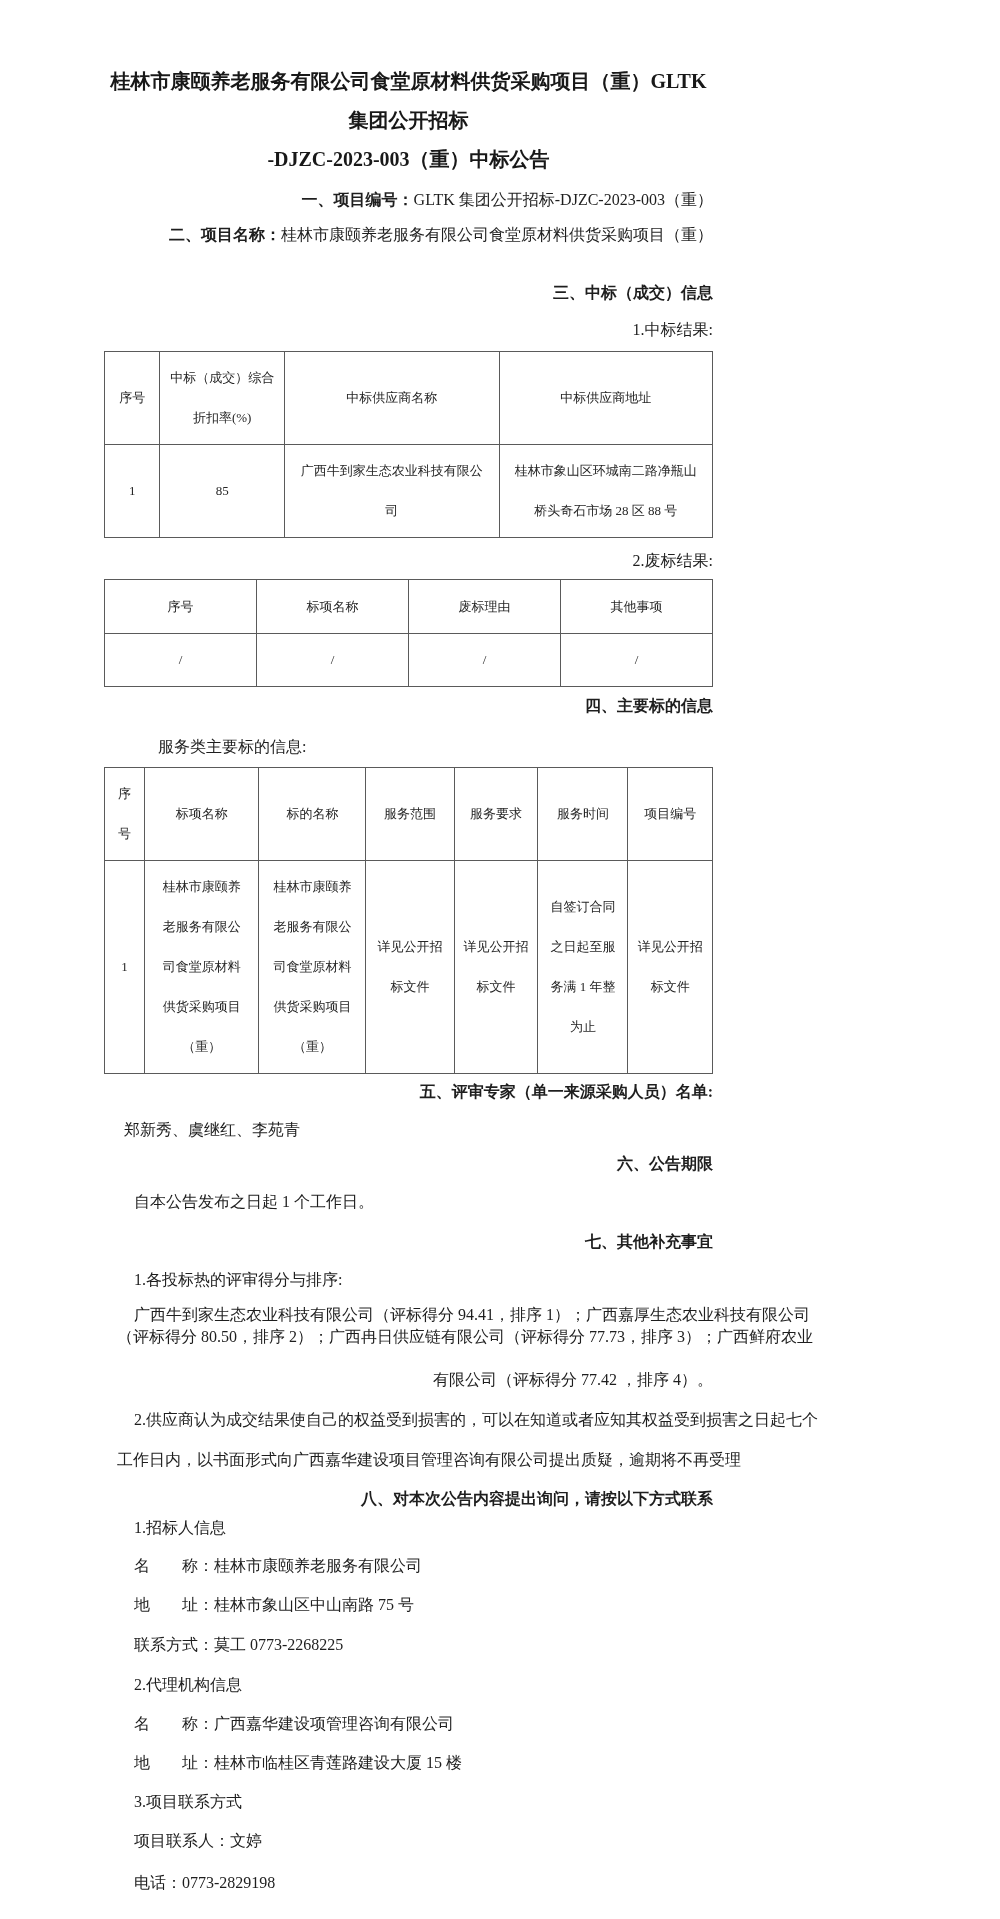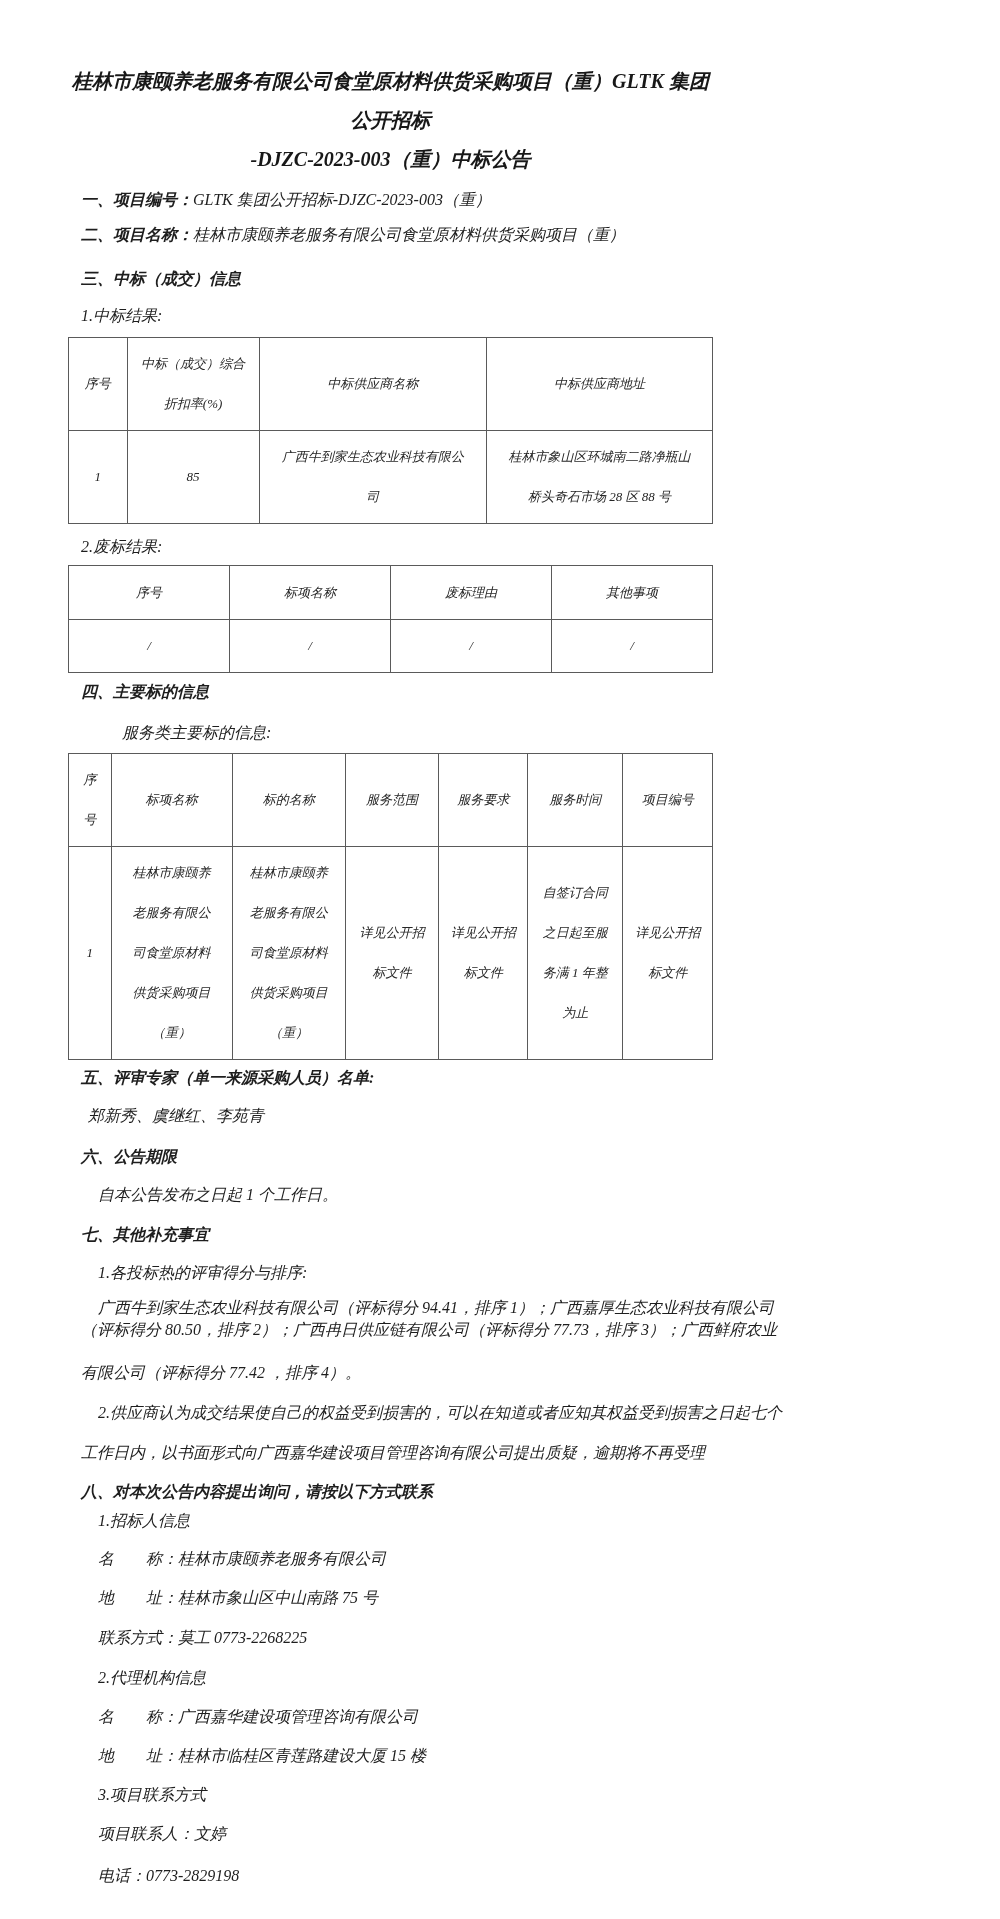--- a/index.html
+++ b/index.html
@@ -1,25 +1,25 @@
 <!DOCTYPE html>
 <html><head>
 <meta charset="utf-8">
 <style>
   html, body { margin: 0; padding: 0; background: #ffffff; }
   body {
     width: 1000px; height: 1919px; overflow: hidden;
     font-family: "Liberation Serif", "DejaVu Serif", serif;
     color: #1e1e1e;
   }
-  .page { box-sizing: border-box; width: 801px; padding: 62px 88px 0 68px; font-style: italic; }
+  .page { box-sizing: border-box; width: 801px; padding: 62px 88px 0 104px; }
   .title { text-align: center; font-weight: bold; font-size: 20px; line-height: 39px; color: #181818; }
   .line { font-size: 16px; line-height: 22px; white-space: nowrap; }
   .b { font-weight: bold; }
-  .i13 { padding-left: 13px; }
+  .i13 { padding-left: 13px; text-align: right; }
   .i20 { padding-left: 20px; }
   .i30 { padding-left: 30px; }
   .i54 { padding-left: 54px; }
   table.tbl { width: 100%; border-collapse: collapse; table-layout: fixed; }
   table.tbl td {
     border: 1px solid #5a5a5a; text-align: center; vertical-align: middle;
     font-size: 13px; color: #262626; white-space: pre-line; padding: 0 5px;
     overflow: hidden;
   }
   table.big td { line-height: 40px; }
@@ -40,21 +40,21 @@
   </div>
 
   <div class="line i13" style="margin-top:10px">
     <span class="b">一、项目编号：</span><span>GLTK 集团公开招标-DJZC-2023-003（重）</span>
   </div>
 
   <div class="line i13" style="margin-top:13px">
     <span class="b">二、项目名称：</span><span>桂林市康颐养老服务有限公司食堂原材料供货采购项目（重）</span>
   </div>
 
-  <div class="line b i13" style="margin-top:22px">三、中标（成交）信息</div>
+  <div class="line b i13" style="margin-top:36px">三、中标（成交）信息</div>
 
   <div class="line i13" style="margin-top:15px">1.中标结果:</div>
 
   <table class="tbl big" style="margin-top:10px">
     <colgroup>
         <col style="width:9.1%">
         <col style="width:20.5%">
         <col style="width:35.3%">
         <col style="width:35.1%">
       </colgroup>
@@ -149,21 +149,21 @@
 为止</td>
         <td>详见公开招
 标文件</td>
       </tr>
     </tbody>
   </table>
 
   <div class="line b i13" style="margin-top:7px">五、评审专家（单一来源采购人员）名单:</div>
   <div class="line i20" style="margin-top:16px">郑新秀、虞继红、李苑青</div>
 
-  <div class="line b i13" style="margin-top:19px">六、公告期限</div>
+  <div class="line b i13" style="margin-top:12px">六、公告期限</div>
   <div class="line i30" style="margin-top:16px">自本公告发布之日起 1 个工作日。</div>
 
   <div class="line b i13" style="margin-top:18px">七、其他补充事宜</div>
   <div class="line i30" style="margin-top:16px">1.各投标热的评审得分与排序:</div>
   <div class="line i30" style="margin-top:13px">广西牛到家生态农业科技有限公司（评标得分 94.41，排序 1）；广西嘉厚生态农业科技有限公司</div>
   <div class="line i13" style="margin-top:0">（评标得分 80.50，排序 2）；广西冉日供应链有限公司（评标得分 77.73，排序 3）；广西鲜府农业</div>
   <div class="line i13" style="margin-top:21px">有限公司（评标得分 77.42 ，排序 4）。</div>
   <div class="line i30" style="margin-top:18px">2.供应商认为成交结果使自己的权益受到损害的，可以在知道或者应知其权益受到损害之日起七个</div>
   <div class="line i13" style="margin-top:18px">工作日内，以书面形式向广西嘉华建设项目管理咨询有限公司提出质疑，逾期将不再受理</div>
 

